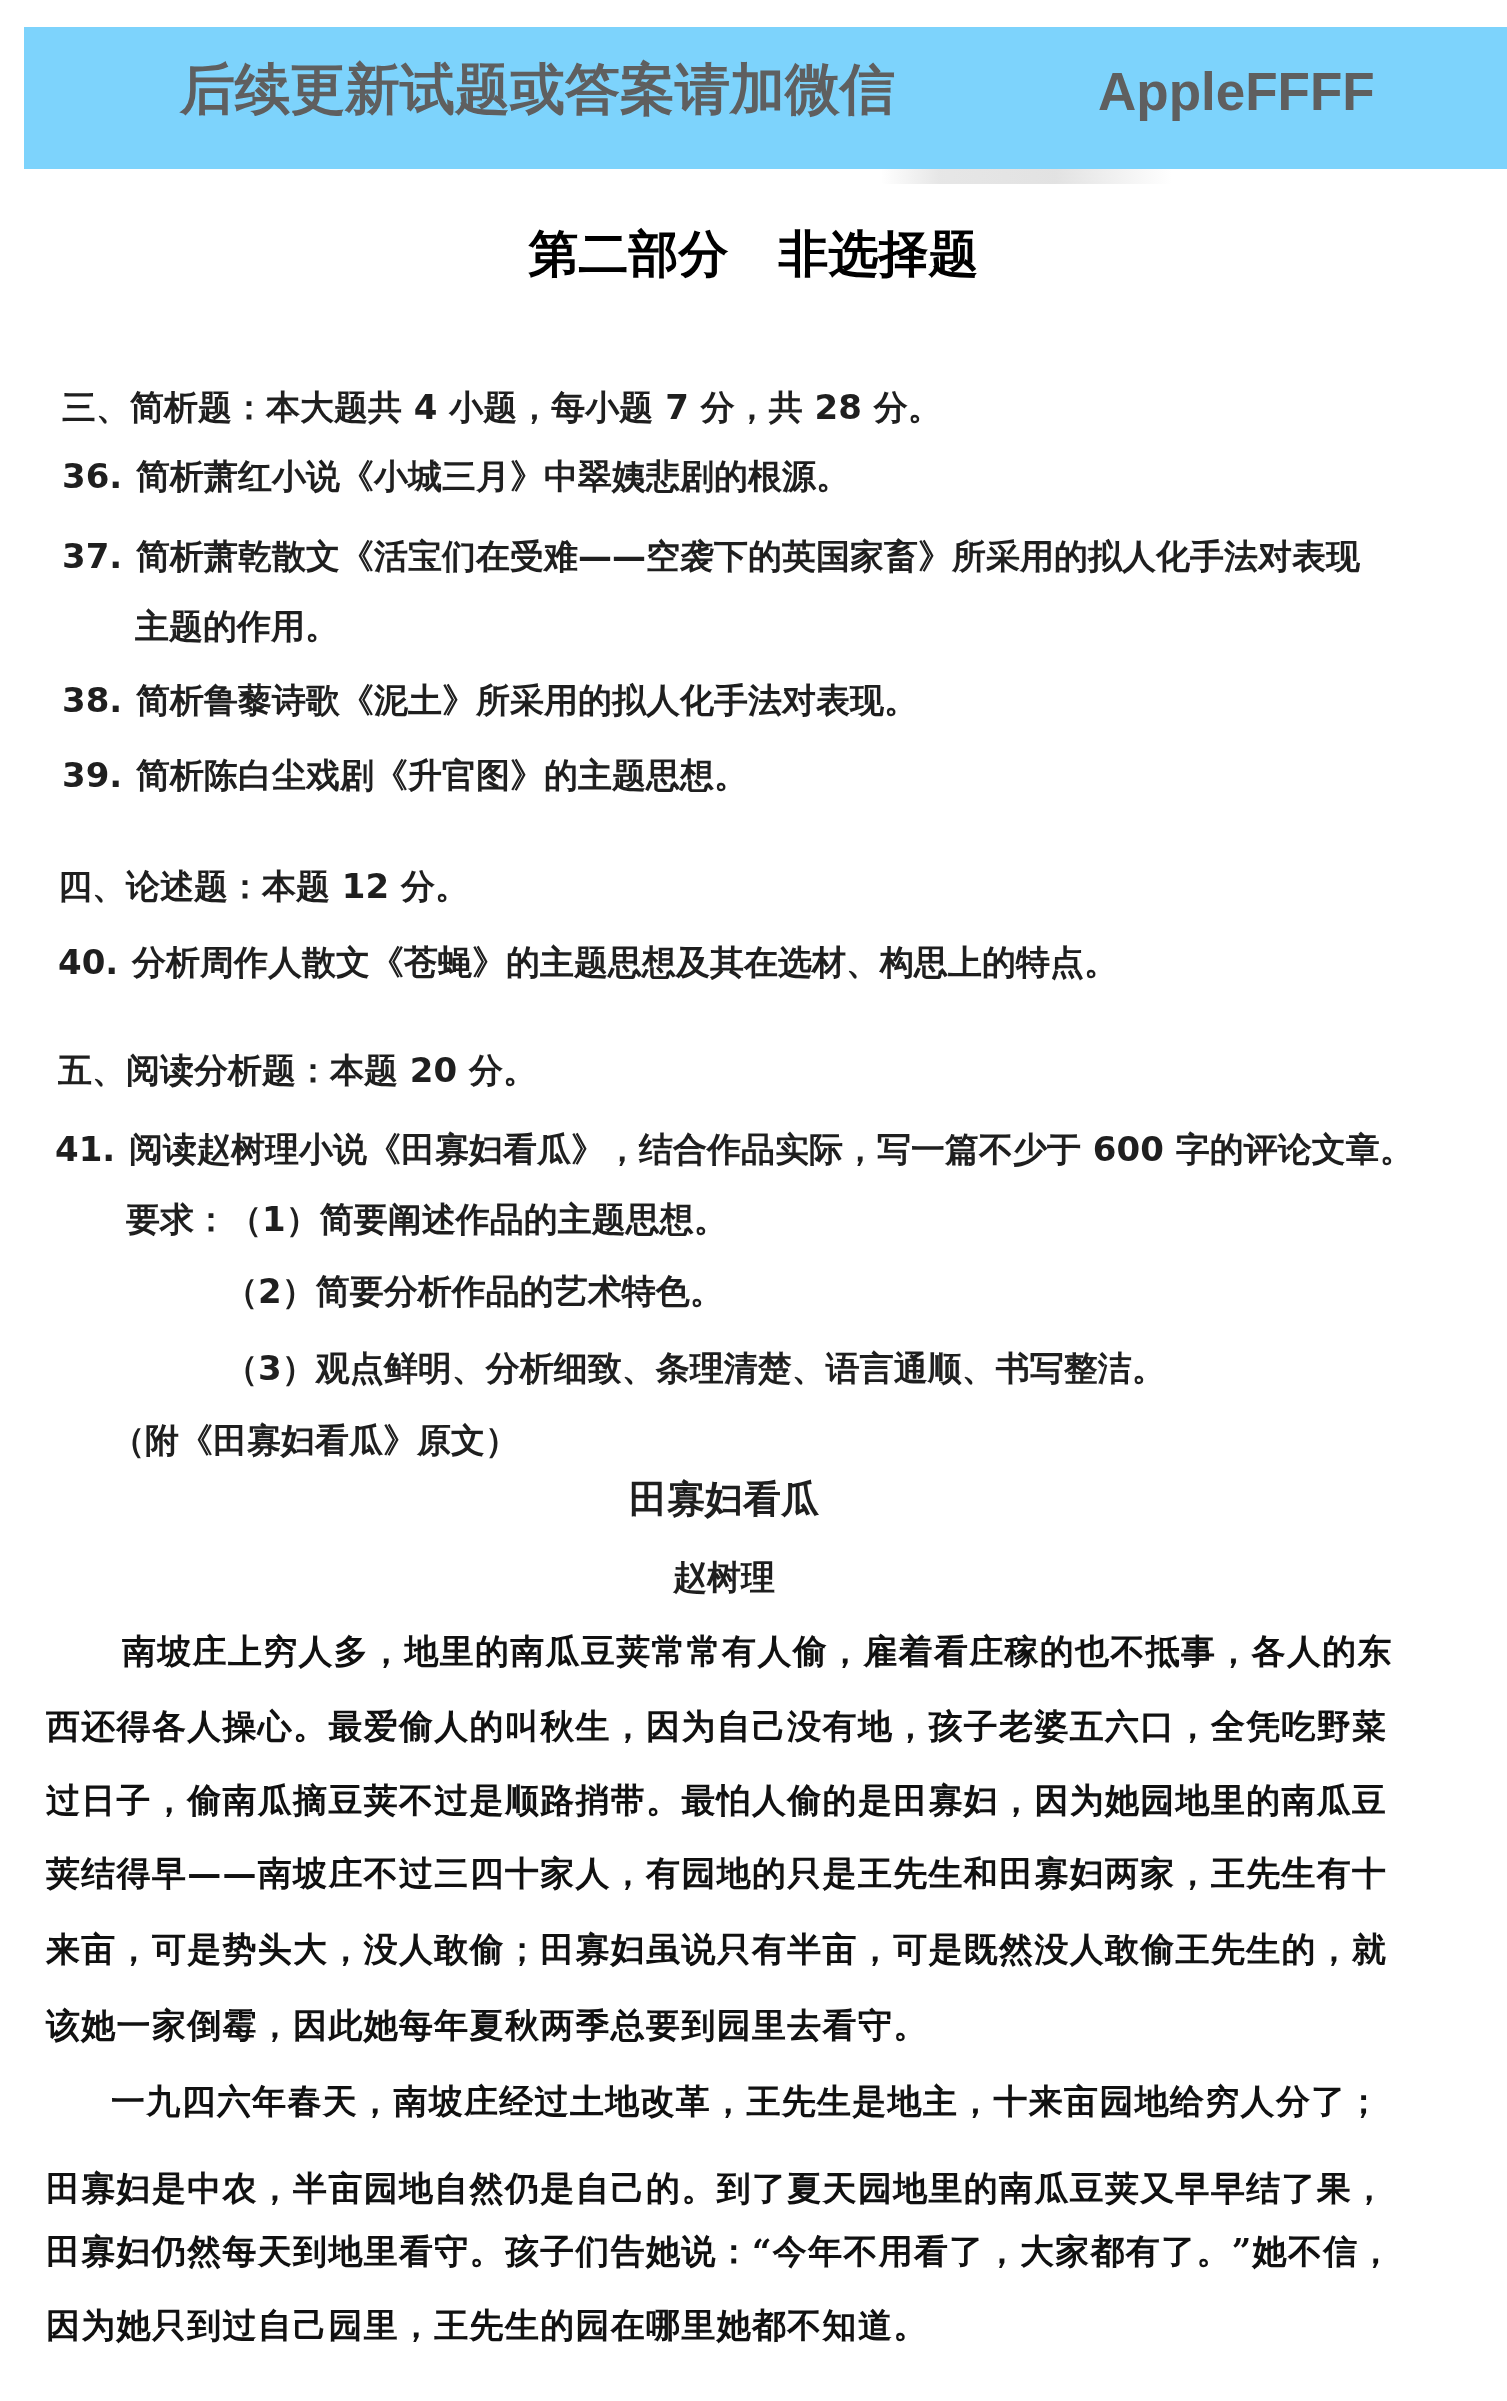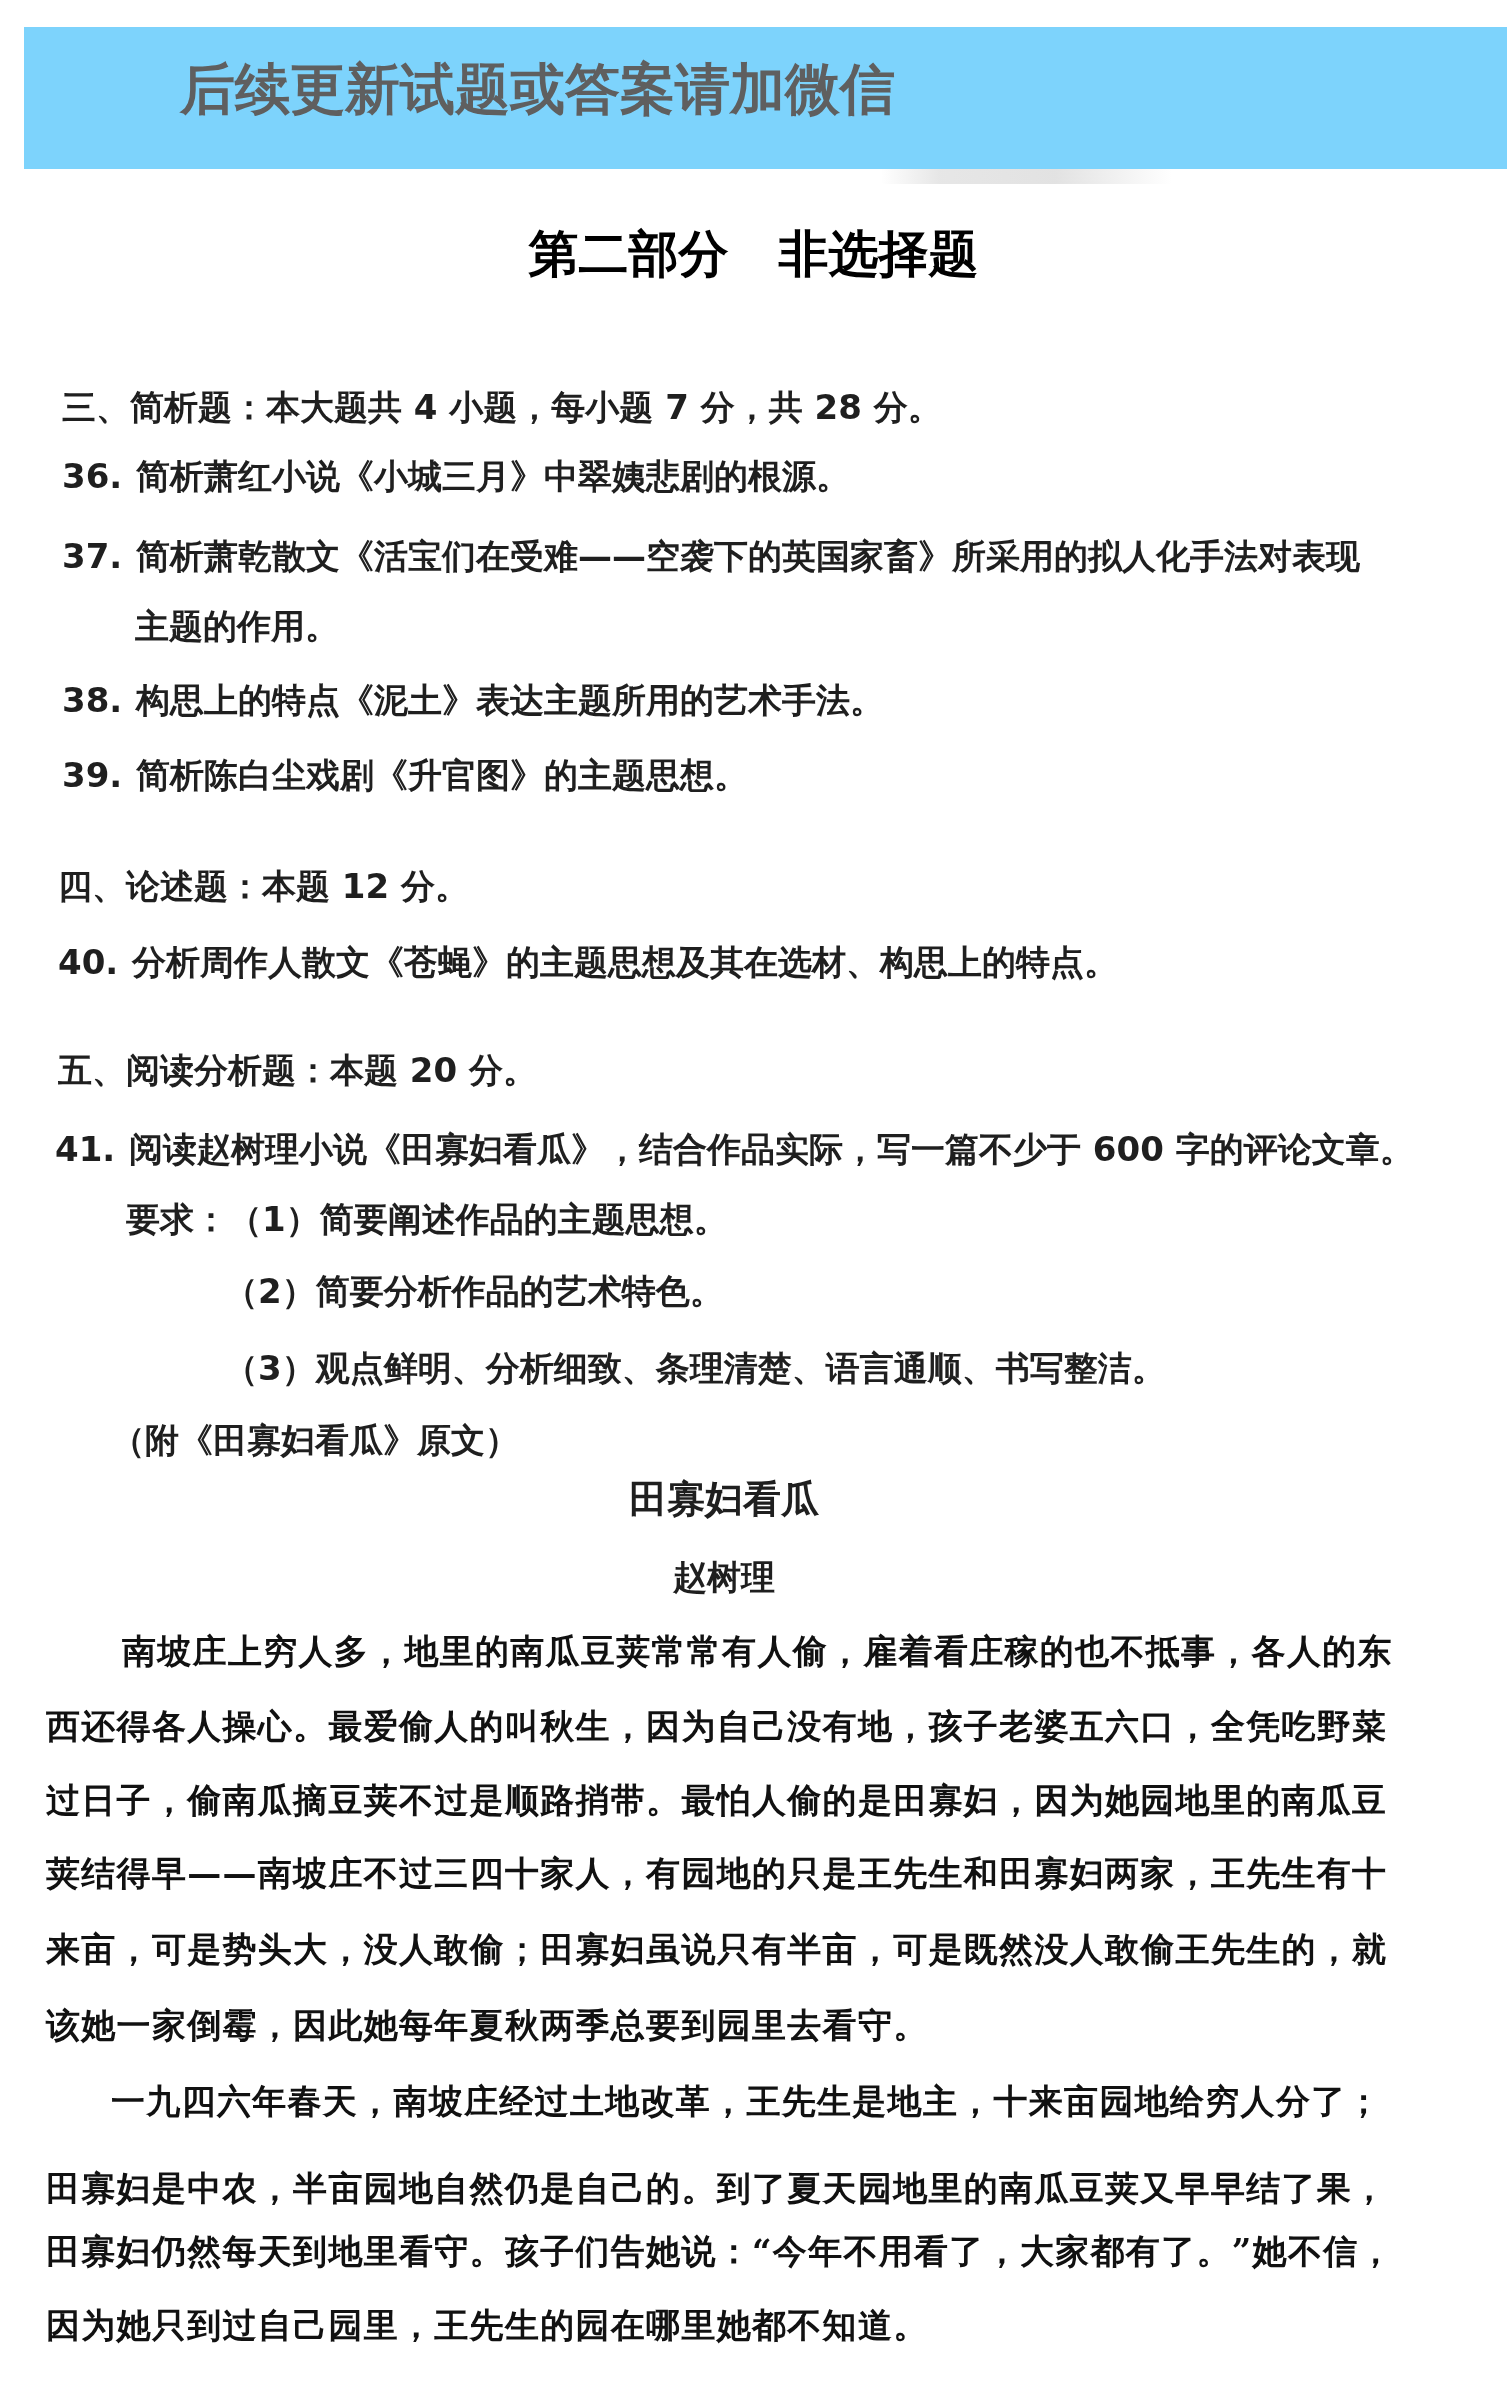--- a/index.html
+++ b/index.html
@@ -16,36 +16,37 @@
   .center { left:0; width:1448px; text-align:center; }
   .story-title { font-size:38px; font-weight:bold; }
   .story-author { font-size:34px; font-weight:bold; }
   .para { font-family:"DejaVu Serif", "Liberation Serif", serif; font-weight:bold; font-size:34px; letter-spacing:1.3px; color:#111; }
 </style>
 </head>
 <body>
 
 <div class="banner">
   <div class="banner-text">后续更新试题或答案请加微信</div>
+  <div class="banner-contact">AppleFFFF</div>
 </div>
 <div class="scan-smudge"></div>
 
 <div class="part-title">第二部分　非选择题</div>
 
 <div class="line bold" style="left:62px; top:372px;">三、简析题：本大题共 4 小题，每小题 7 分，共 28 分。</div>
 
 <div class="line bold" style="left:62px; top:441px;">
   <span class="qnum">36.</span><span>简析萧红小说《小城三月》中翠姨悲剧的根源。</span>
 </div>
 <div class="line bold" style="left:62px; top:521px;">
   <span class="qnum">37.</span><span>简析萧乾散文《活宝们在受难——空袭下的英国家畜》所采用的拟人化手法对表现</span>
 </div>
 <div class="line bold" style="left:135px; top:591px;">主题的作用。</div>
 <div class="line bold" style="left:62px; top:665px;">
-  <span class="qnum">38.</span><span>构思上的特点《泥土》表达主题所用的艺术手法。</span>
+  <span class="qnum">38.</span><span>简析鲁藜诗歌《泥土》所采用的拟人化手法对表现。</span>
 </div>
 <div class="line bold" style="left:62px; top:740px;">
   <span class="qnum">39.</span><span>简析陈白尘戏剧《升官图》的主题思想。</span>
 </div>
 
 <div class="line bold" style="left:58px; top:851px;">四、论述题：本题 12 分。</div>
 <div class="line bold" style="left:58px; top:927px;">
   <span class="qnum">40.</span><span>分析周作人散文《苍蝇》的主题思想及其在选材、构思上的特点。</span>
 </div>
 

